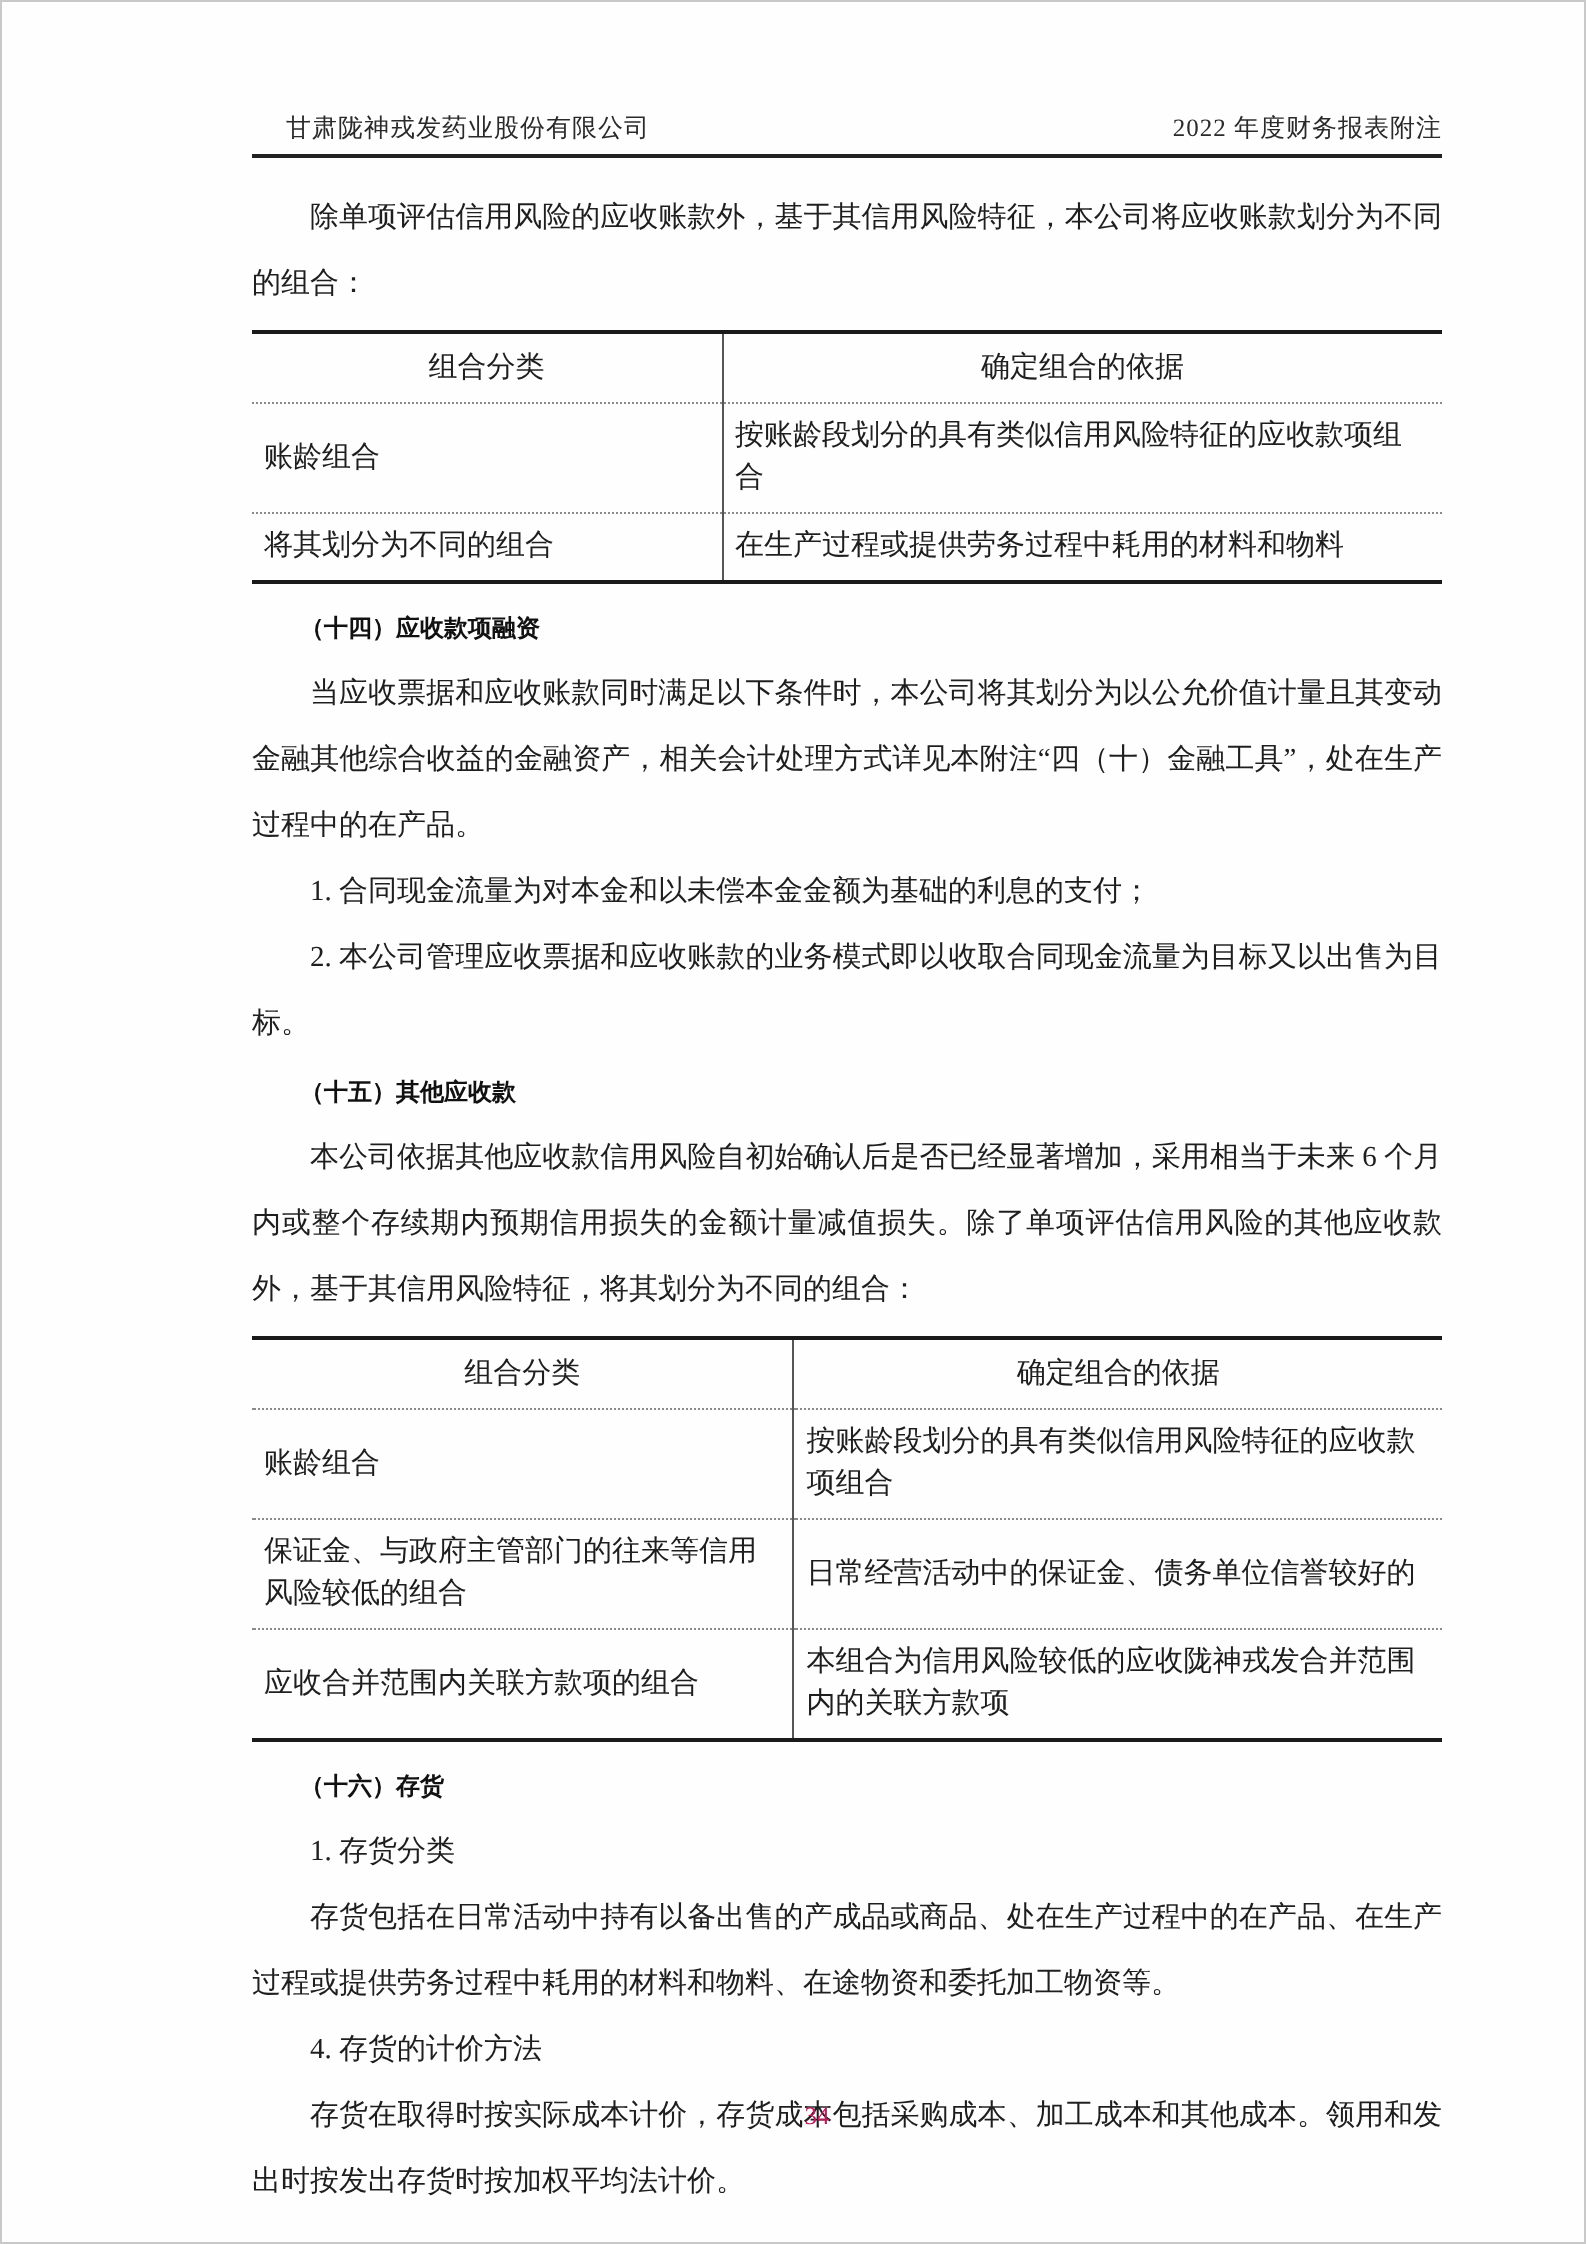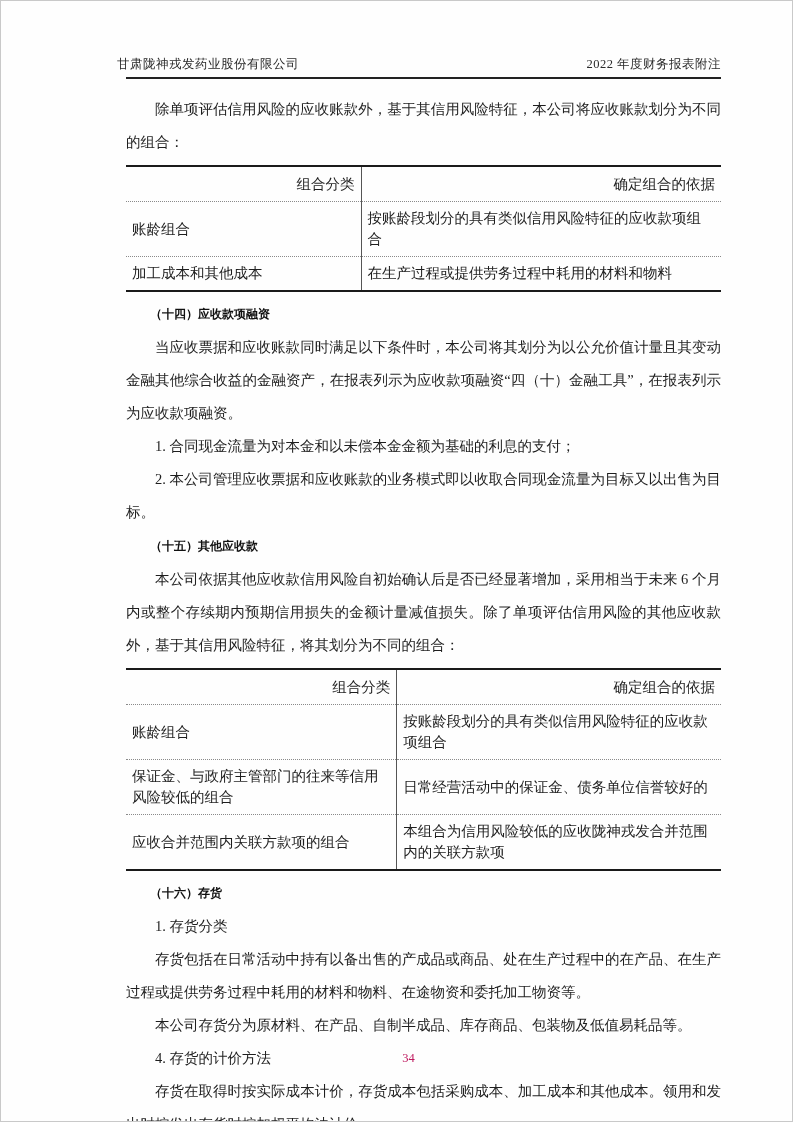--- a/index.html
+++ b/index.html
@@ -9,21 +9,21 @@
     margin:0 auto;
     background:#fefefe;
     border:1px solid #c9c9c9;
     box-sizing:border-box;
     font-family:"Liberation Serif","DejaVu Serif",serif;
     color:#1e1e1e;
     overflow:hidden;
   }
   .page-header{
     position:absolute;
-    left:116px;right:71px;top:55px;
+    left:142px;right:71px;top:55px;
     display:flex;justify-content:space-between;
     font-size:12.5px;letter-spacing:.5px;color:#2a2a2a;
   }
   .header-rule{
     position:absolute;left:125px;right:71px;top:76px;
     border-bottom:2px solid #222;
   }
   .content{
     position:absolute;left:125px;right:71px;top:92px;
     font-size:14.5px;line-height:33px;
@@ -35,21 +35,21 @@
     text-indent:2em;font-weight:bold;color:#111;
   }
   table.cmb{
     width:100%;border-collapse:collapse;
     margin:6px 0 5px 0;
     border-top:2px solid #1a1a1a;
     border-bottom:2px solid #1a1a1a;
     font-size:14.5px;
   }
   table.cmb th{
-    font-weight:normal;text-align:right;
+    font-weight:normal;text-align:center;
     padding:7px 6px;line-height:20px;
     border-bottom:1px dotted #8a8a8a;
   }
   table.cmb td{
     padding:6px 6px;line-height:21px;text-align:left;
     border-bottom:1px dotted #8a8a8a;
   }
   table.cmb tr:last-child td{border-bottom:none;}
   table.cmb th:first-child,
   table.cmb td:first-child{border-right:1px solid #555;}
@@ -81,28 +81,28 @@
           <th>组合分类</th>
           <th>确定组合的依据</th>
         </tr>
       </thead>
       <tbody>
         <tr>
           <td>账龄组合</td>
           <td>按账龄段划分的具有类似信用风险特征的应收款项组合</td>
         </tr>
         <tr>
-          <td>加工成本和其他成本</td>
+          <td>将其划分为不同的组合</td>
           <td>在生产过程或提供劳务过程中耗用的材料和物料</td>
         </tr>
       </tbody>
     </table>
 
     <h3>（十四）应收款项融资</h3>
-    <p>当应收票据和应收账款同时满足以下条件时，本公司将其划分为以公允价值计量且其变动金融其他综合收益的金融资产，在报表列示为应收款项融资“四（十）金融工具”，在报表列示为应收款项融资。</p>
+    <p>当应收票据和应收账款同时满足以下条件时，本公司将其划分为以公允价值计量且其变动金融其他综合收益的金融资产，相关会计处理方式详见本附注“四（十）金融工具”，处在生产过程中的在产品。</p>
     <p>1. 合同现金流量为对本金和以未偿本金金额为基础的利息的支付；</p>
     <p>2. 本公司管理应收票据和应收账款的业务模式即以收取合同现金流量为目标又以出售为目标。</p>
 
     <h3>（十五）其他应收款</h3>
     <p>本公司依据其他应收款信用风险自初始确认后是否已经显著增加，采用相当于未来 6 个月内或整个存续期内预期信用损失的金额计量减值损失。除了单项评估信用风险的其他应收款外，基于其信用风险特征，将其划分为不同的组合：</p>
 
     <table class="cmb t2">
       <thead>
         <tr>
           <th>组合分类</th>
@@ -121,21 +121,20 @@
         <tr>
           <td>应收合并范围内关联方款项的组合</td>
           <td>本组合为信用风险较低的应收陇神戎发合并范围内的关联方款项</td>
         </tr>
       </tbody>
     </table>
 
     <h3>（十六）存货</h3>
     <p>1. 存货分类</p>
     <p>存货包括在日常活动中持有以备出售的产成品或商品、处在生产过程中的在产品、在生产过程或提供劳务过程中耗用的材料和物料、在途物资和委托加工物资等。</p>
-    <p>本公司存货分为原材料、在产品、自制半成品、库存商品、包装物及低值易耗品等。</p>
     <p>4. 存货的计价方法</p>
     <p>存货在取得时按实际成本计价，存货成本包括采购成本、加工成本和其他成本。领用和发出时按发出存货时按加权平均法计价。</p>
 
   </main>
 
   <footer class="page-footer">
     <span>34</span>
   </footer>
 
 </div>

